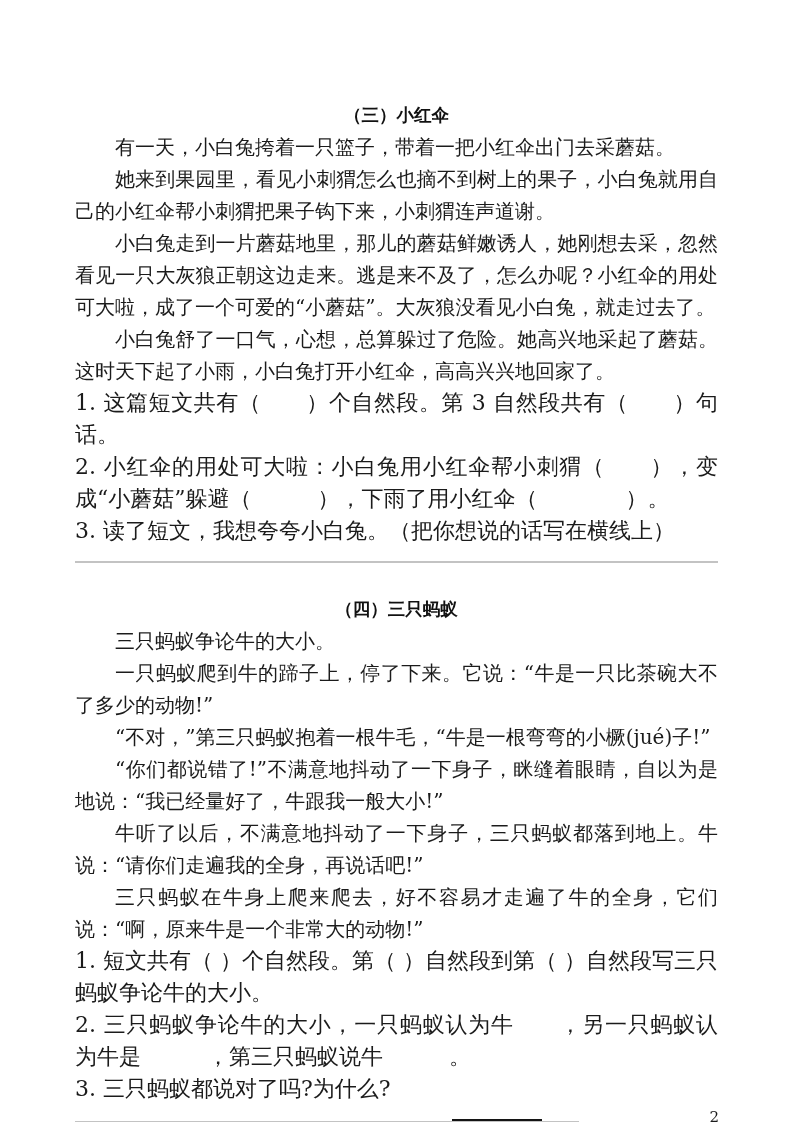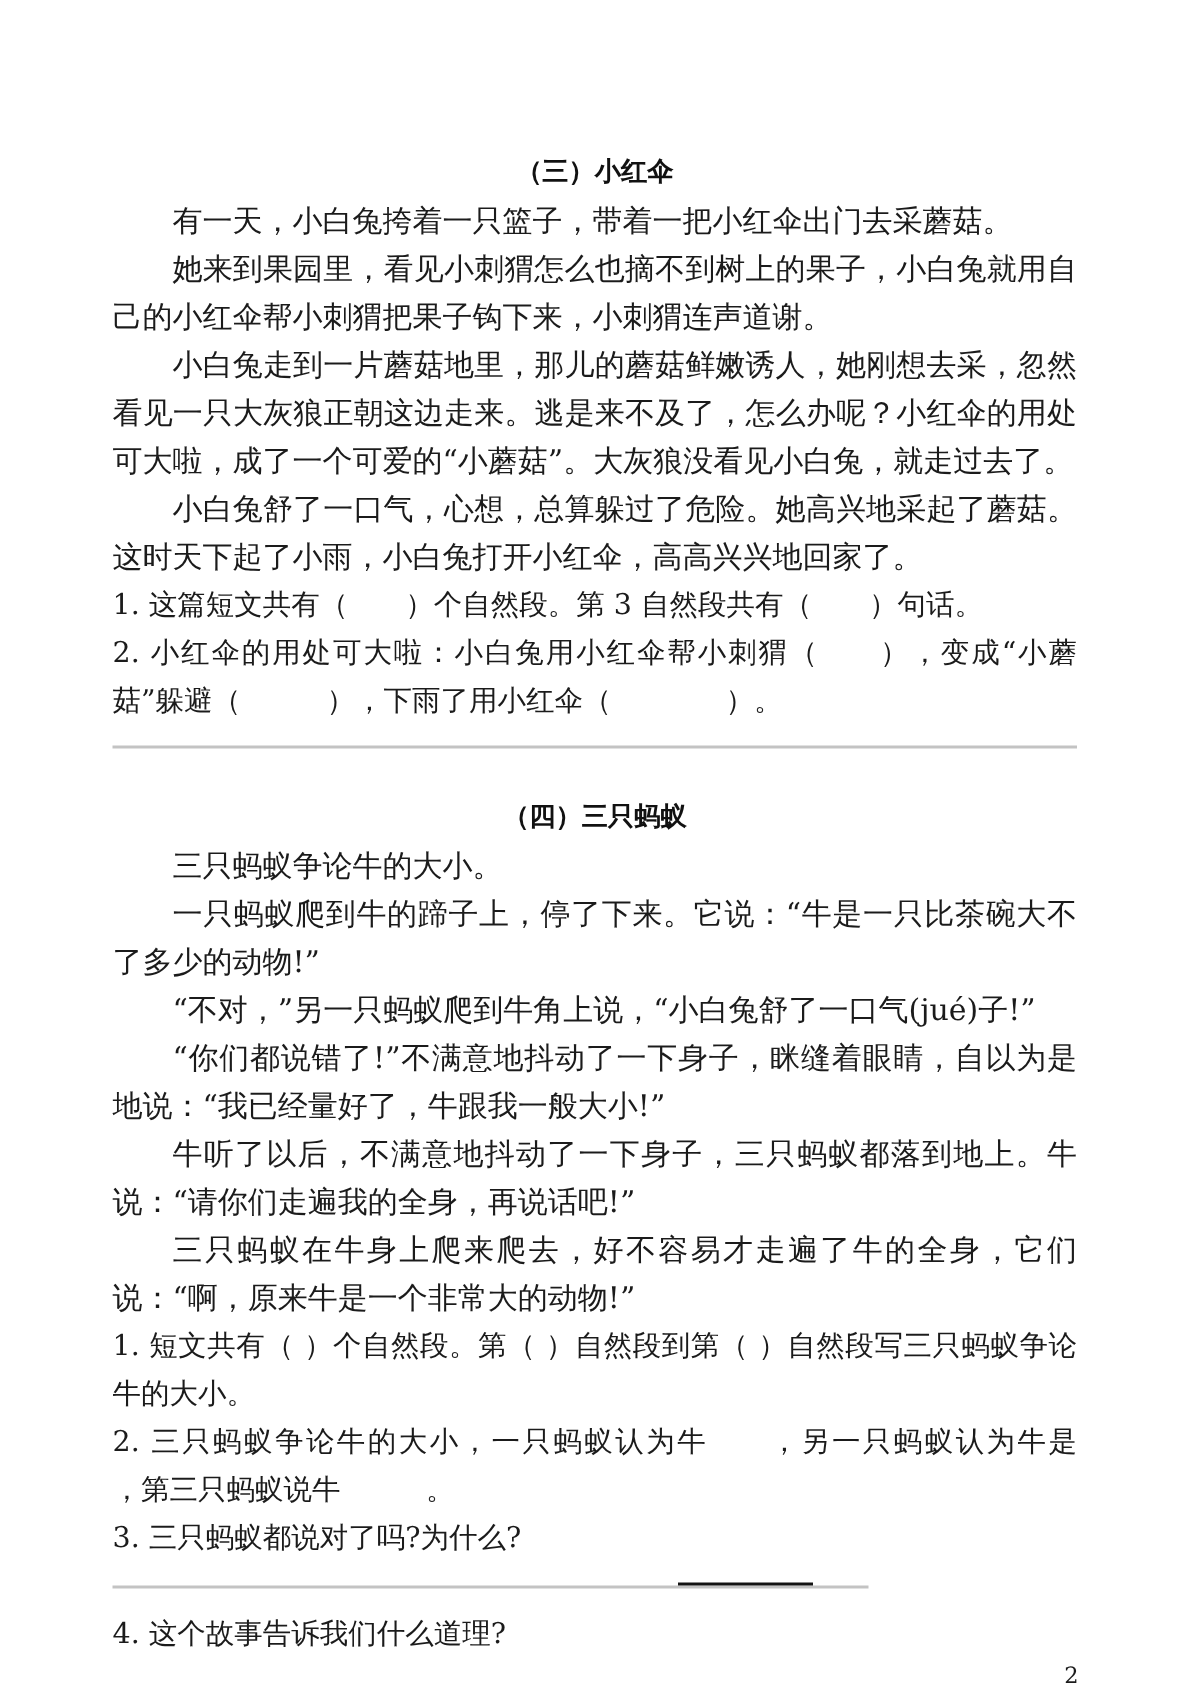--- a/index.html
+++ b/index.html
@@ -37,21 +37,21 @@
     font-size: 20px;
     line-height: 32px;
     text-align: justify;
     word-break: break-all;
   }
   .indent {
     text-indent: 2em;
   }
   .question {
     margin: 0;
-    font-size: 19px;
+    font-size: 22px;
     line-height: 32px;
     text-align: justify;
     word-break: break-all;
   }
   .divider {
     height: 2px;
     width: 643px;
     background: #c3c3c3;
     margin: 14px 0 30px 0;
   }
@@ -85,27 +85,28 @@
 <div class="page">
   <div class="content">
 
     <h2 class="section-title">（三）小红伞</h2>
     <p class="para indent">有一天，小白兔挎着一只篮子，带着一把小红伞出门去采蘑菇。</p>
     <p class="para indent">她来到果园里，看见小刺猬怎么也摘不到树上的果子，小白兔就用自己的小红伞帮小刺猬把果子钩下来，小刺猬连声道谢。</p>
     <p class="para indent">小白兔走到一片蘑菇地里，那儿的蘑菇鲜嫩诱人，她刚想去采，忽然看见一只大灰狼正朝这边走来。逃是来不及了，怎么办呢？小红伞的用处可大啦，成了一个可爱的“小蘑菇”。大灰狼没看见小白兔，就走过去了。</p>
     <p class="para indent">小白兔舒了一口气，心想，总算躲过了危险。她高兴地采起了蘑菇。这时天下起了小雨，小白兔打开小红伞，高高兴兴地回家了。</p>
     <p class="question">1. 这篇短文共有（　　）个自然段。第 3 自然段共有（　　）句话。</p>
     <p class="question">2. 小红伞的用处可大啦：小白兔用小红伞帮小刺猬（　　），变成“小蘑菇”躲避（　　　），下雨了用小红伞（　　　　）。</p>
+    <p class="question">3. 读了短文，我想夸夸小白兔。（把你想说的话写在横线上）</p>
 
     <div class="divider"></div>
 
     <h2 class="section-title">（四）三只蚂蚁</h2>
     <p class="para indent">三只蚂蚁争论牛的大小。</p>
     <p class="para indent">一只蚂蚁爬到牛的蹄子上，停了下来。它说：“牛是一只比茶碗大不了多少的动物!”</p>
-    <p class="para indent">“不对，”另一只蚂蚁爬到牛角上说，“小白兔舒了一口气(jué)子!”</p>
+    <p class="para indent">“不对，”第三只蚂蚁抱着一根牛毛，“牛是一根弯弯的小橛(jué)子!”</p>
     <p class="para indent">“你们都说错了!”不满意地抖动了一下身子，眯缝着眼睛，自以为是地说：“我已经量好了，牛跟我一般大小!”</p>
     <p class="para indent">牛听了以后，不满意地抖动了一下身子，三只蚂蚁都落到地上。牛说：“请你们走遍我的全身，再说话吧!”</p>
     <p class="para indent">三只蚂蚁在牛身上爬来爬去，好不容易才走遍了牛的全身，它们说：“啊，原来牛是一个非常大的动物!”</p>
     <p class="question">1. 短文共有（ ）个自然段。第（ ）自然段到第（ ）自然段写三只蚂蚁争论牛的大小。</p>
     <p class="question">2. 三只蚂蚁争论牛的大小，一只蚂蚁认为牛　　，另一只蚂蚁认为牛是　　　，第三只蚂蚁说牛　　　。</p>
     <p class="question">3. 三只蚂蚁都说对了吗?为什么?</p>
 
     <div class="answer-line">
       <span class="answer-line-dark"></span>
     </div>

